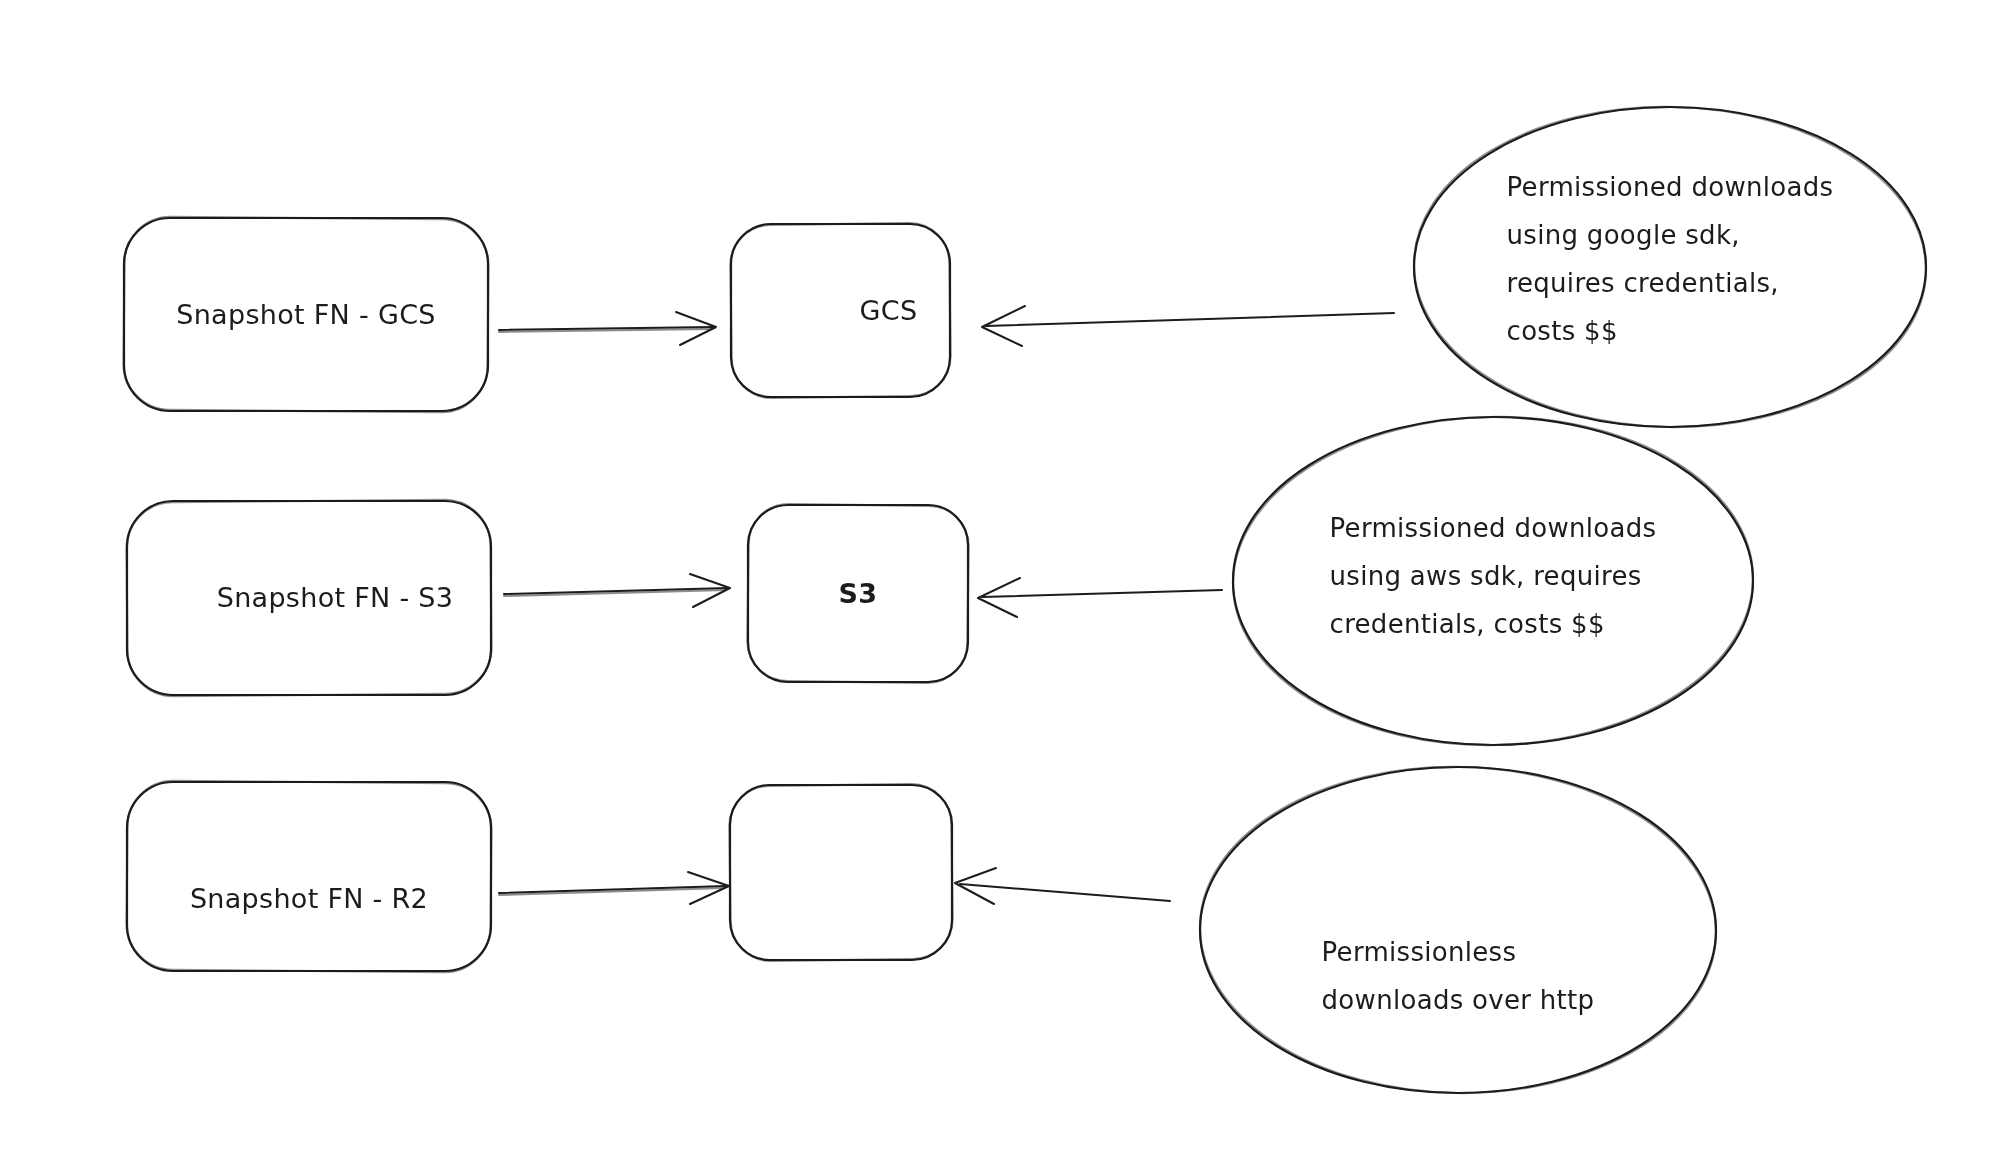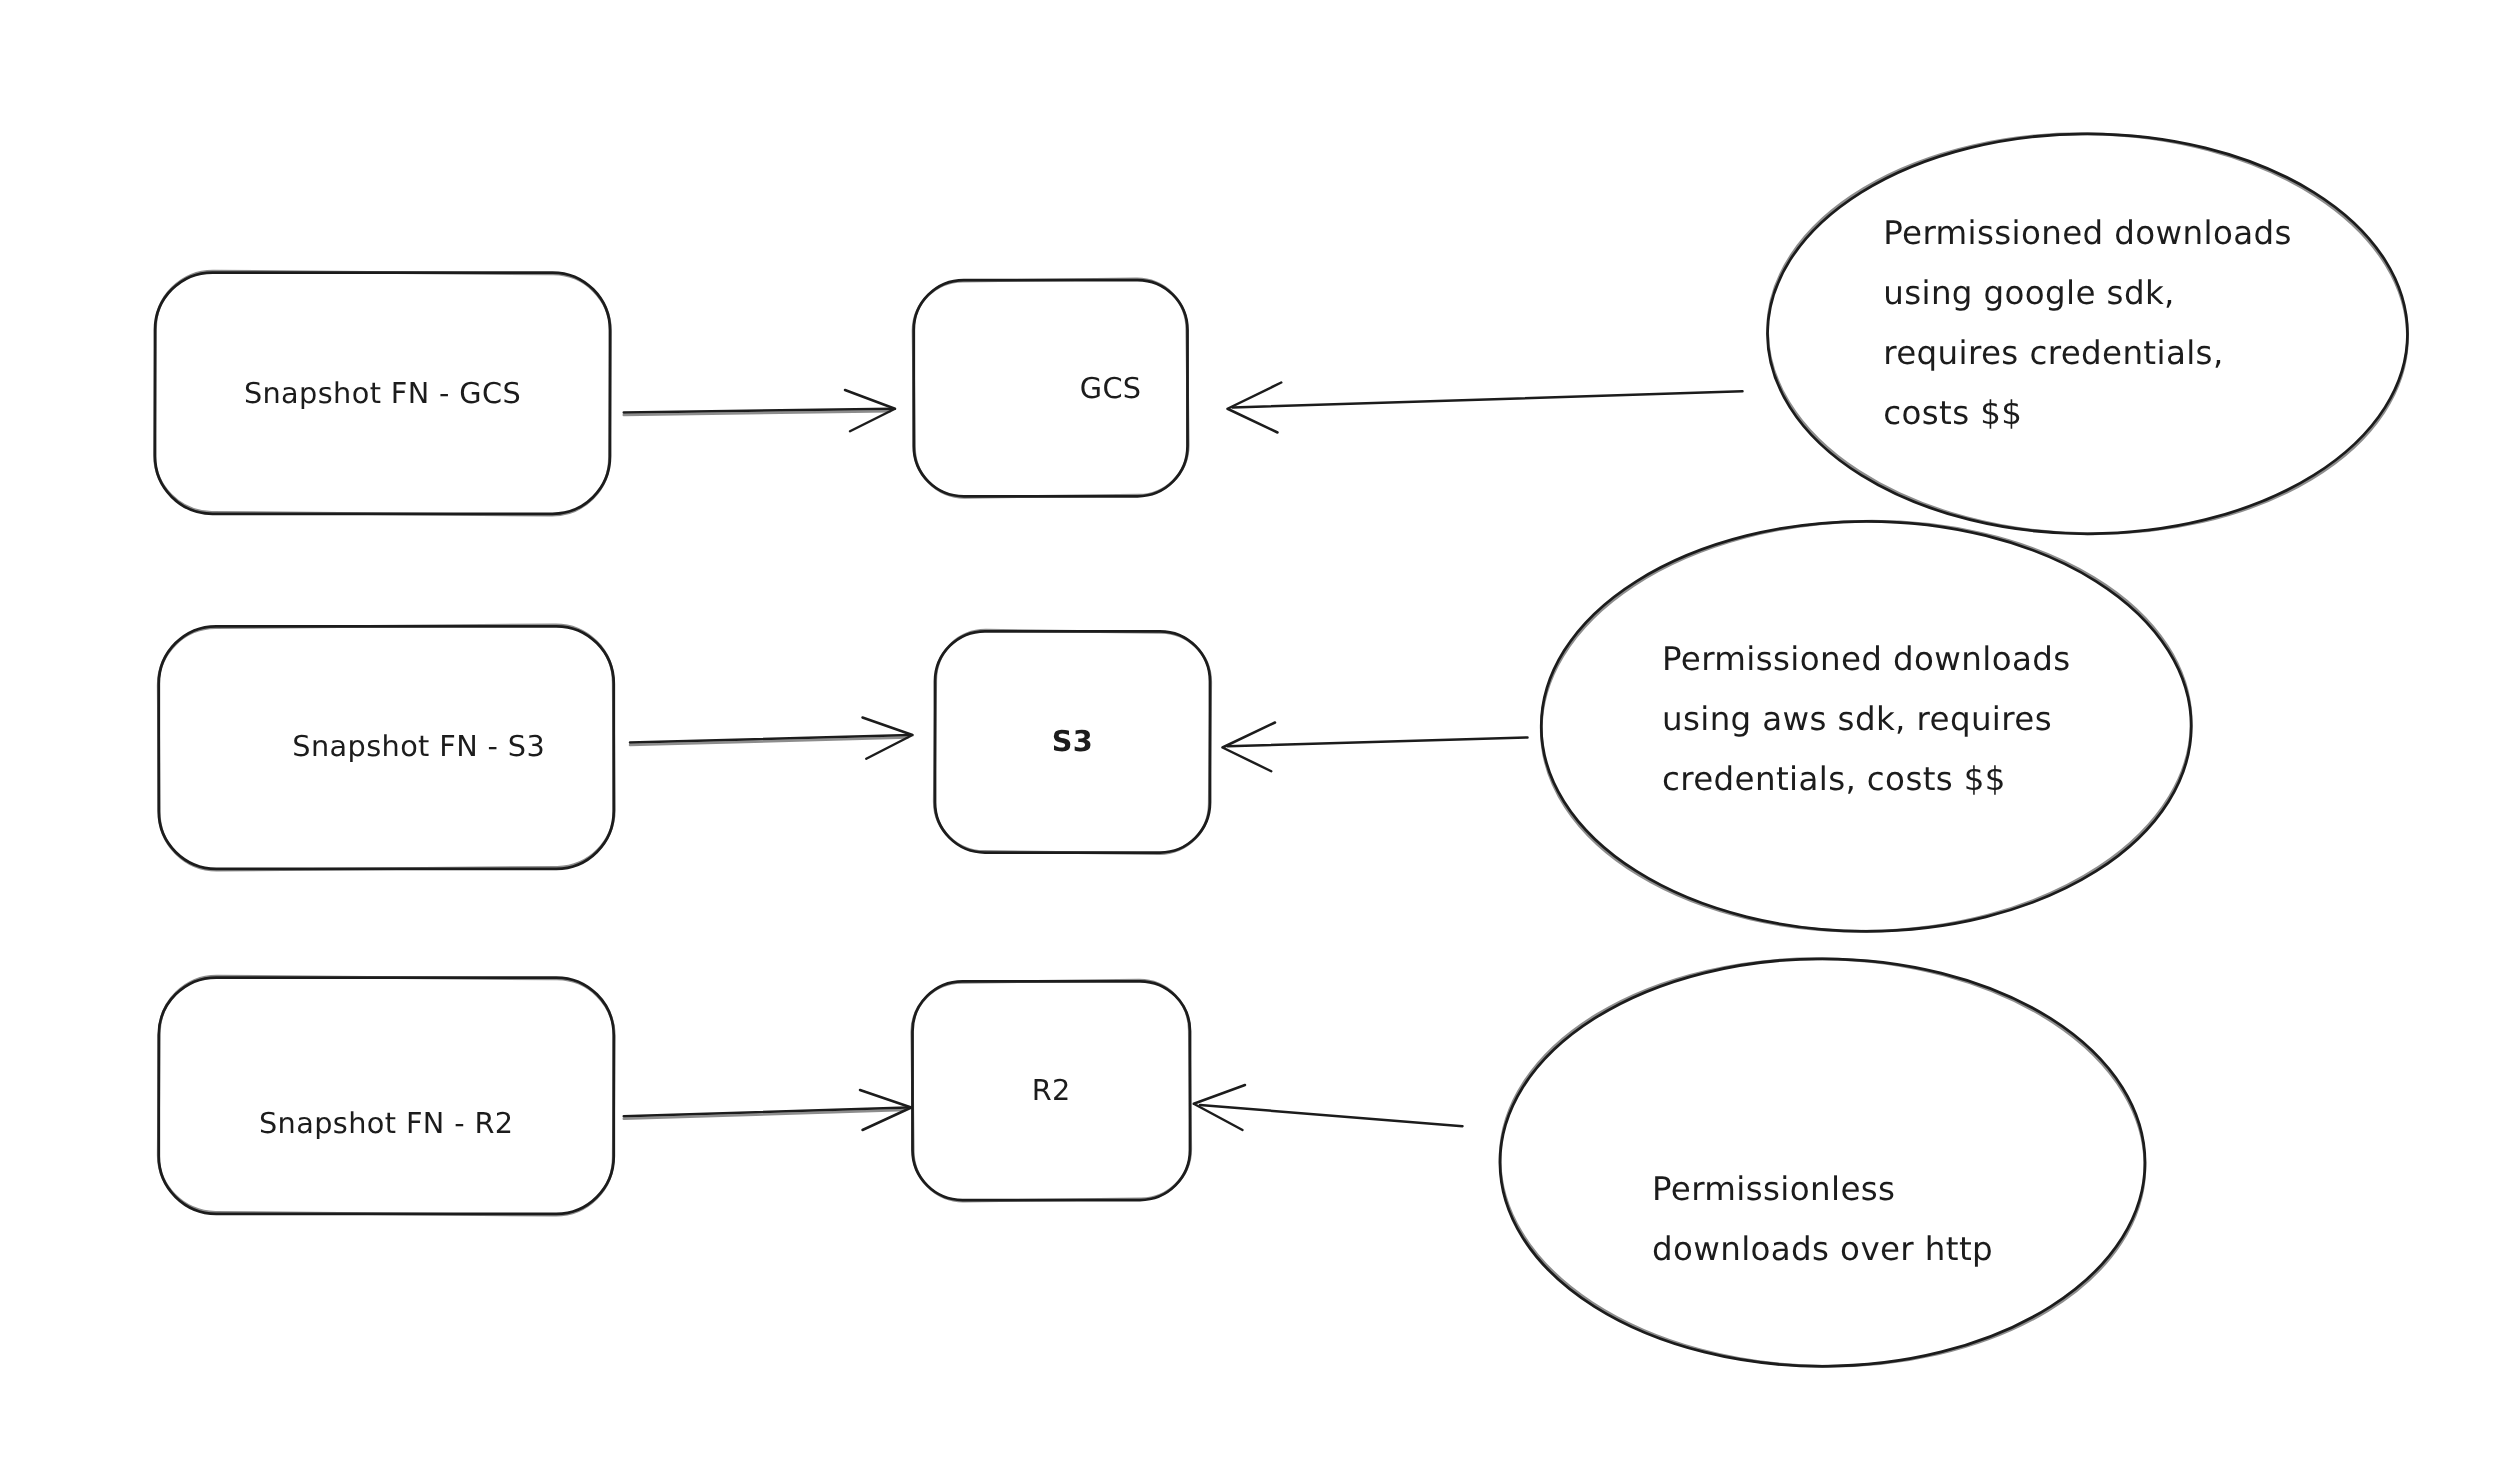--- a/index.html
+++ b/index.html
@@ -24,21 +24,21 @@
     position:absolute;
     display:flex;
     align-items:center;
     justify-content:center;
     text-align:left;
     letter-spacing:.3px;
     line-height:48px;
     font-size:26px;
     color:var(--ink);
   }
-  .box-label{font-size:23px;}
+  .box-label{font-size:27px;}
   .note-label{white-space:pre-line;}
 </style>
 </head>
 <body>
 
 <div class="canvas">
 
   <svg class="shapes" viewBox="0 0 2000 1174" xmlns="http://www.w3.org/2000/svg">
 
     <g>
@@ -115,17 +115,16 @@
 requires credentials,
 costs $$</div>
 
   <div class="label box-label" style="left:127px;top:501px;width:364px;height:194px;margin-left:26px;">Snapshot FN - S3</div>
   <div class="label box-label" style="left:748px;top:505px;width:220px;height:177px;font-weight:bold;">S3</div>
   <div class="label note-label" style="left:1263px;top:519px;width:460px;height:114px;">Permissioned downloads
 using aws sdk, requires
 credentials, costs $$</div>
 
   <div class="label box-label" style="left:127px;top:782px;width:364px;height:233px;">Snapshot FN - R2</div>
-  <div class="label box-label" style="left:730px;top:785px;width:222px;height:175px;">R2</div>
   <div class="label note-label" style="left:1228px;top:938px;width:460px;height:76px;">Permissionless
 downloads over http</div>
 
 </div>
 
 </body></html>

